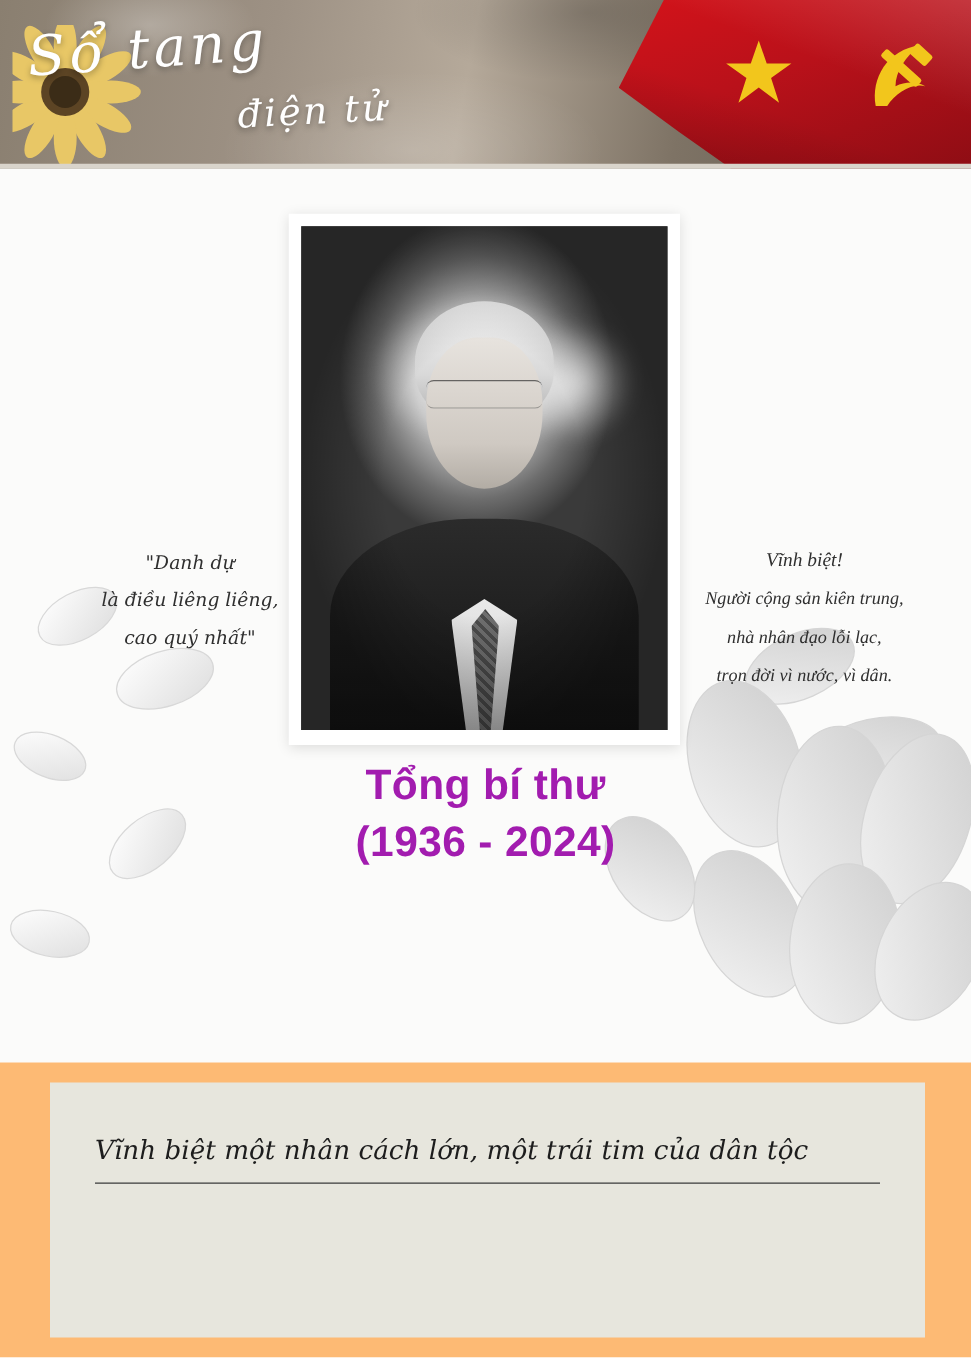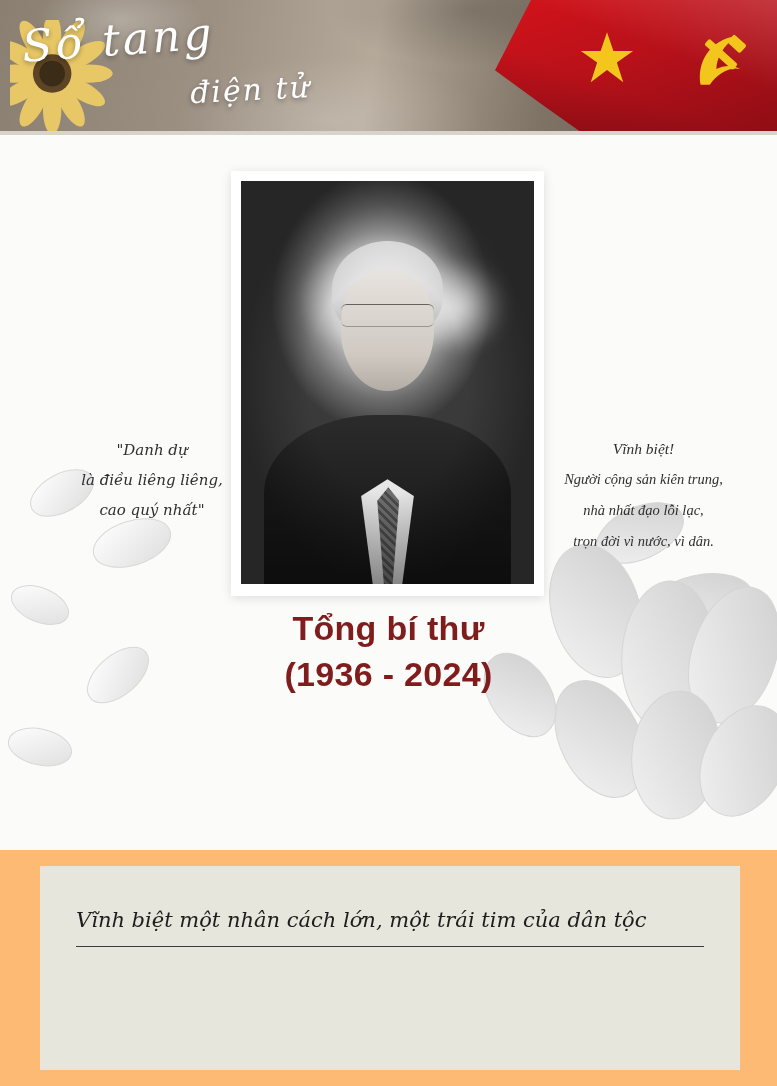--- a/index.html
+++ b/index.html
@@ -247,21 +247,21 @@
   .quote-right .vb {
     font-size: 15.5px;
   }
 
   .name-block {
     position: absolute;
     left: 0;
     top: 470px;
     width: 777px;
     text-align: center;
-    color: #7f1d1d;
+    color: #a21caf;
     font-weight: bold;
     font-size: 34px;
     line-height: 46px;
     letter-spacing: 0.3px;
     z-index: 4;
   }
 
   
   .footer {
     position: absolute;
@@ -389,21 +389,21 @@
 
   <div class="quote-left">
     <div>"Danh dự</div>
     <div>là điều liêng liêng,</div>
     <div>cao quý nhất"</div>
   </div>
 
   <div class="quote-right">
     <div class="vb">Vĩnh biệt!</div>
     <div>Người cộng sản kiên trung,</div>
-    <div>nhà nhất đạo lỗi lạc,</div>
+    <div>nhà nhân đạo lỗi lạc,</div>
     <div>trọn đời vì nước, vì dân.</div>
   </div>
 
   <div class="name-block">
     <div>Tổng bí thư</div>
     <div>(1936 - 2024)</div>
   </div>
 </div>
 
 <div class="footer">

